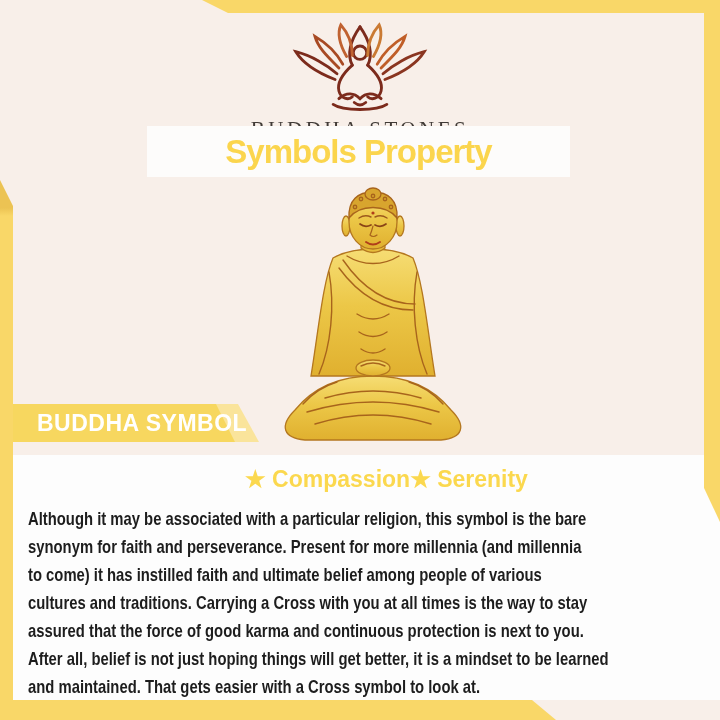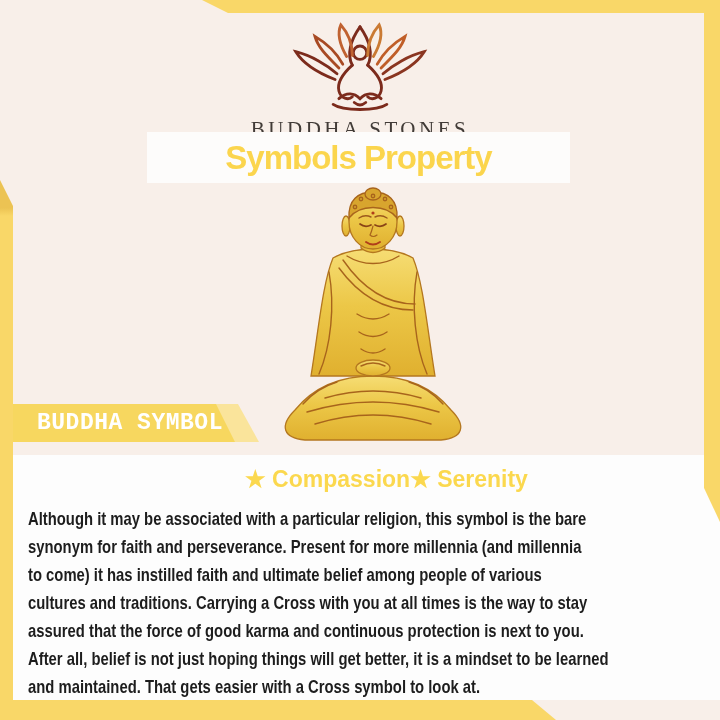--- a/index.html
+++ b/index.html
@@ -24,40 +24,40 @@
   
   .brand { position:absolute; top:22px; left:0; width:100%; text-align:center; z-index:1; }
   .brand svg { display:block; margin:0 auto; }
   .brand-name {
     margin-top:3px; font-family:"Liberation Serif", serif;
     font-size:21px; letter-spacing:3.5px; color:#413b37;
   }
 
   
   .title-banner {
-    position:absolute; left:147px; top:132px; width:423px; height:51px;
+    position:absolute; left:147px; top:126px; width:423px; height:51px;
     background:#fdfcfb; z-index:2;
     display:flex; align-items:center; justify-content:center;
   }
   .title-banner .title-text {
     font-size:33px; font-weight:bold; letter-spacing:-1px; color:#fbd54d;
   }
 
   
   .buddha-wrap { position:absolute; left:273px; top:186px; width:200px; height:262px; z-index:1; }
 
   
   .symbol-tag { position:absolute; left:13px; top:404px; width:260px; height:38px; z-index:3; }
   .symbol-tag .tag-tip  { position:absolute; inset:0; background:#fae49b;
                           clip-path:polygon(0 0,225px 0,246px 100%,0 100%); }
   .symbol-tag .tag-main { position:absolute; inset:0; background:#f7d75f;
                           clip-path:polygon(0 0,203px 0,222px 100%,0 100%); }
   .symbol-tag .tag-label {
     position:absolute; left:24px; top:50%; transform:translateY(-50%);
-    color:#ffffff; font-size:23px; font-weight:bold; letter-spacing:0.5px;font-family:Liberation Mono, monospace;
+    color:#ffffff; font-size:23px; font-weight:bold; letter-spacing:0.5px;
   }
 
   
   .content-panel {
     position:absolute; left:13px; top:455px; width:707px; height:245px;
     background:#fdfdfd; z-index:2;
   }
   .section-heading {
     margin-top:11px; text-align:center;
     font-size:23px; font-weight:bold; color:#fbd84e;margin-left:40px;

